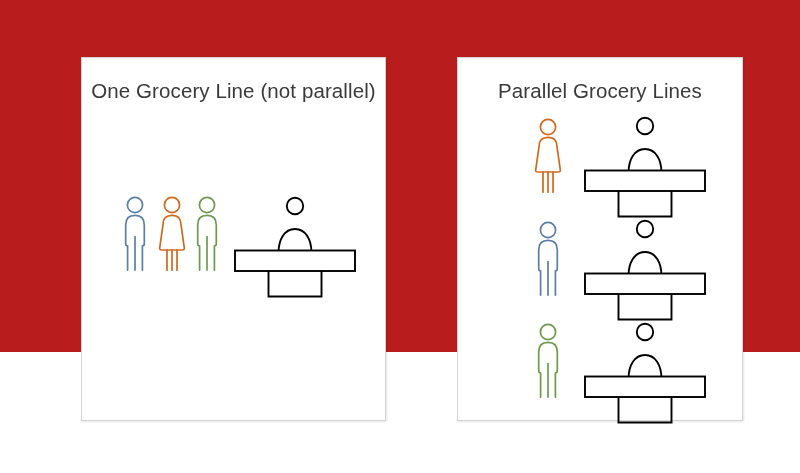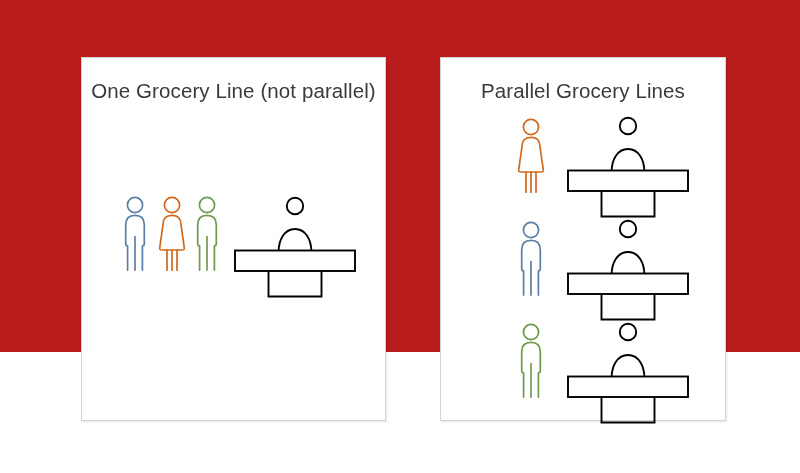--- a/index.html
+++ b/index.html
@@ -25,21 +25,21 @@
 
   
   .panel {
     position: absolute;
     background: #ffffff;
     border: 1px solid #d3d3d3;
     box-sizing: border-box;
     box-shadow: 1px 1px 2px rgba(0,0,0,0.10);
   }
   #panel-left  { left: 81px;  top: 57px; width: 305px; height: 364px; }
-  #panel-right { left: 440px; top: 57px; width: 286px; height: 364px; padding-left: 7px; }
+  #panel-right { left: 457px; top: 57px; width: 286px; height: 364px; padding-left: 7px; }
 
   .panel-title {
     position: absolute;
     left: 0;
     right: 0;
     top: 21px;
     text-align: center;
     font-size: 20.5px;
     font-weight: 400;
     color: #3a3a3a;

